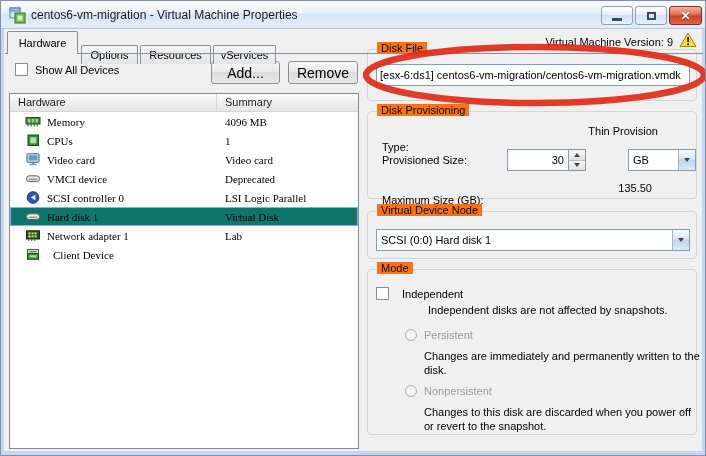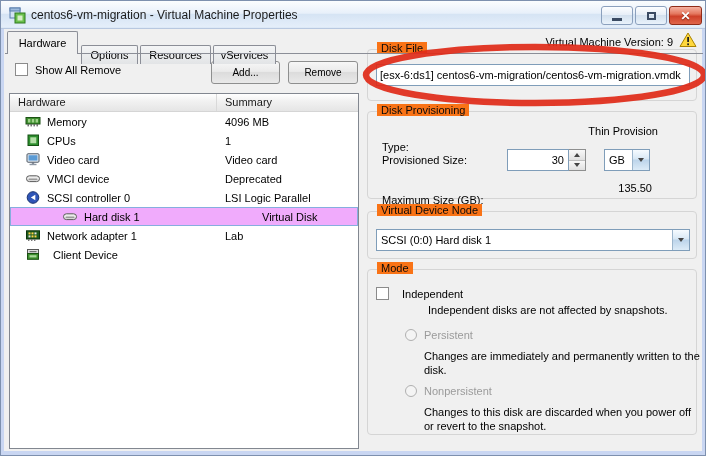--- a/index.html
+++ b/index.html
@@ -41,39 +41,39 @@
   .tab.t2 { left:80px;  width:57px; }
   .tab.t3 { left:139px; width:71px; }
   .tab.t4 { left:212px; width:63px; }
 
   .version { position:absolute; top:35px; right:32px; white-space:nowrap; color:#000; }
   .warn { position:absolute; top:31px; right:8px; }
 
   
   .btn { position:absolute; height:23px; border:1px solid #8e8f8f; border-radius:3px;
          background:linear-gradient(#f7f7f7, #eaeaea 45%, #dcdcdc 50%, #e9e9e9);
-         display:flex; align-items:center; justify-content:center; font-size:10px; cursor:default; }
+         display:flex; align-items:center; justify-content:center; font-size:14px; cursor:default; }
   .btn.add { left:210px; top:60px; width:69px; }
   .btn.remove { left:287px; top:60px; width:70px; }
 
   .checkbox { width:13px; height:13px; background:#fff; border:1px solid #8b8b8b; display:inline-block; }
   .cb-showall { position:absolute; left:14px; top:62px; }
   .lbl-showall { position:absolute; left:34px; top:63px; }
 
   
   .hw-table { position:absolute; left:8px; top:92px; width:350px; height:356px;
               background:#fff; border:1px solid #828790; }
   .hw-header { display:flex; height:18px;
                background:linear-gradient(#ffffff, #f2f2f2 40%, #e5e5e5);
                border-bottom:1px solid #d5d5d5; }
   .hw-header .hcell { padding:2px 0 0 8px; color:#1a1a1a; }
   .hw-header .hcell.c1 { width:207px; border-right:1px solid #d9d9d9; }
   .hw-header .hcell.c2 { flex:1; }
-  .hw-row { display:flex; align-items:center; height:19px; border:1px solid transparent; }
-  .hw-row.selected { background:#f0abfc; border-color:#86aede;padding-left:37px; }
+  .hw-row { display:flex; align-items:center; height:19px; border:1px solid transparent;font-family:Liberation Serif, serif; }
+  .hw-row.selected { background:#0f766e; border-color:#86aede; }
   .hw-row .icon { width:24px; margin-left:10px; display:flex; justify-content:center; }
   .hw-row .dev { width:172px; padding-left:2px; }
   .hw-row .sum { flex:1; padding-left:8px; }
 
   
   .group { position:absolute; left:366px; width:330px; border:1px solid #d5d5d5; border-radius:4px; }
   .group-label { position:absolute; top:-8px; left:9px; background:#f97316; padding:0 4px; color:#0a0a0a; }
   .g-diskfile { top:48px; height:52px; }
   .g-prov { top:110px; height:88px; }
   .g-node { top:210px; height:48px; }
@@ -100,21 +100,21 @@
   .spin-btns > div + div { border-top:1px solid #bdbdbd; }
   .arrow-up { width:0; height:0; border-left:3px solid transparent; border-right:3px solid transparent; border-bottom:4px solid #444; }
   .arrow-dn { width:0; height:0; border-left:3px solid transparent; border-right:3px solid transparent; border-top:4px solid #444; }
 
   .combo { position:absolute; height:22px; background:#fff; border:1px solid #7f9db9;
            display:flex; align-items:center; cursor:default; }
   .combo .combo-text { flex:1; padding:0 4px; white-space:nowrap; overflow:hidden; }
   .combo .combo-btn { width:17px; height:100%; border-left:1px solid #9db6cc;
            background:linear-gradient(#f6fbff, #d8e8f5 45%, #bcd4ea 50%, #dcebf7);
            display:flex; align-items:center; justify-content:center; }
-  .combo-gb { left:236px; top:37px; width:46px;justify-content:space-between; }
+  .combo-gb { left:260px; top:37px; width:68px;justify-content:space-between; }
   .combo-node { left:8px; top:17px; width:314px; }
 
   
   .cb-indep { position:absolute; left:8px; top:17px; }
   .lbl-indep { position:absolute; left:34px; top:18px; }
   .desc { position:absolute; line-height:14px; color:#000; }
   .d1 { left:36px; top:33px; width:288px;margin-left:24px; }
   .radio { position:absolute; width:12px; height:12px; border-radius:50%;
            border:1px solid #b0b0b0; background:#f4f4f4; }
   .r1 { left:37px; top:59px; }
@@ -170,21 +170,21 @@
   <span class="version">Virtual Machine Version: 9</span>
   <span class="warn">
     <svg width="18" height="16" viewBox="0 0 18 16">
       <path d="M9 1 L17 14.5 H1 Z" fill="#ffd83d" stroke="#a98200" stroke-width="1" stroke-linejoin="round"></path>
       <rect x="8.2" y="5" width="1.8" height="5" fill="#222"></rect>
       <rect x="8.2" y="11.4" width="1.8" height="1.8" fill="#222"></rect>
     </svg>
   </span>
 
   <span class="checkbox cb-showall"></span>
-  <span class="lbl-showall">Show All Remove</span>
+  <span class="lbl-showall">Show All Devices</span>
   <div class="btn add">
       <span>Add...</span>
     </div>
   <div class="btn remove">
       <span>Remove</span>
     </div>
 
   <div class="hw-table">
     <div class="hw-header">
       <div class="hcell c1">Hardware</div>

